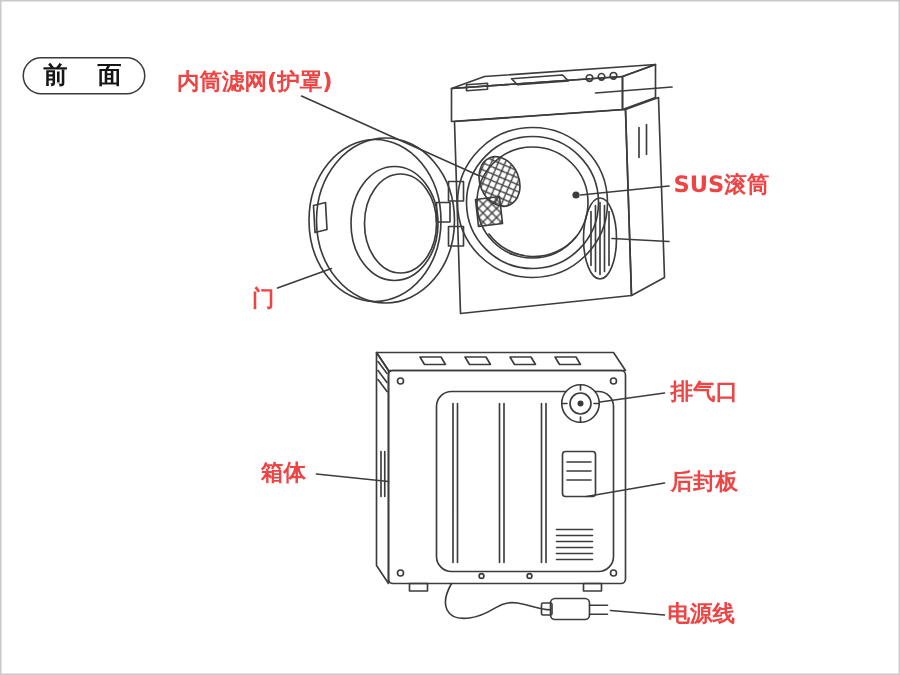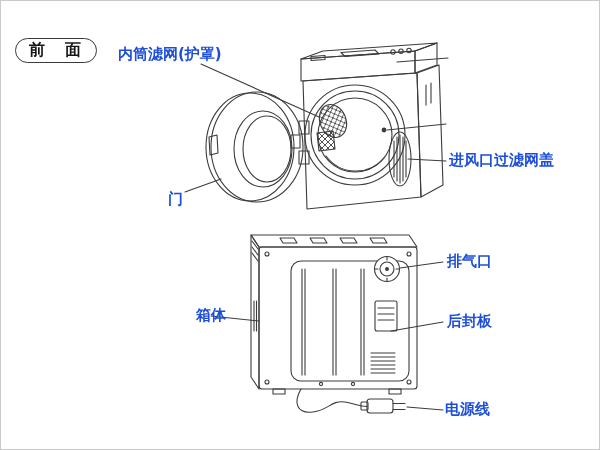--- a/index.html
+++ b/index.html
@@ -3,21 +3,21 @@
 <meta charset="utf-8">
 <style>
   html,body{margin:0;padding:0;background:#ffffff;}
   .stage{
     position:relative;width:600px;height:450px;box-sizing:border-box;
     background:#ffffff;border:1px solid #c9c9c9;overflow:hidden;
     font-family:"DejaVu Sans","Liberation Sans",sans-serif;
   }
   .art{position:absolute;left:0;top:0;width:600px;height:450px;}
   .lbl{
-    position:absolute;font-size:15px;font-weight:600;color:#1d4ed8;
+    position:absolute;font-size:15px;font-weight:600;color:#ef4444;
     white-space:nowrap;line-height:18px;
   }
   .badge{
     position:absolute;border:1.6px solid #3a3a3a;border-radius:15px;
     padding:1px 13px;font-size:16px;font-weight:600;color:#161616;
     letter-spacing:2px;white-space:nowrap;background:#fff;
   }
 </style>
 </head>
 <body>
@@ -134,20 +134,20 @@
         <path d="M210,315 L258,320"></path>
         <path d="M442,321 L390,330"></path>
         <path d="M442,409 L406,406"></path>
       </g>
     </g>
   </svg>
 
   <div class="badge" style="left:14px;top:37px;">前　面</div>
 
   <div class="lbl" style="left:117px;top:44px;">内筒滤网(护罩)</div>
-  <div class="lbl" style="left:448px;top:150px;">进风口过滤网盖</div>
+  <div class="lbl" style="left:448px;top:113px;">SUS滚筒</div>
   <div class="lbl" style="left:167px;top:189px;">门</div>
 
   <div class="lbl" style="left:446px;top:251px;text-align:right;">排气口</div>
-  <div class="lbl" style="left:173px;top:305px;margin-left:22px;">箱体</div>
+  <div class="lbl" style="left:173px;top:305px;">箱体</div>
   <div class="lbl" style="left:446px;top:311px;">后封板</div>
   <div class="lbl" style="left:444px;top:399px;">电源线</div>
 </div>
 
 </body></html>

